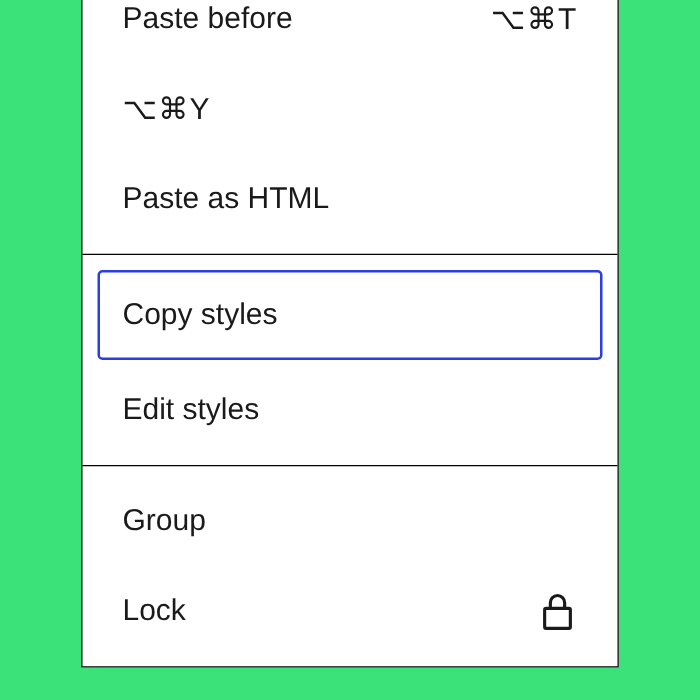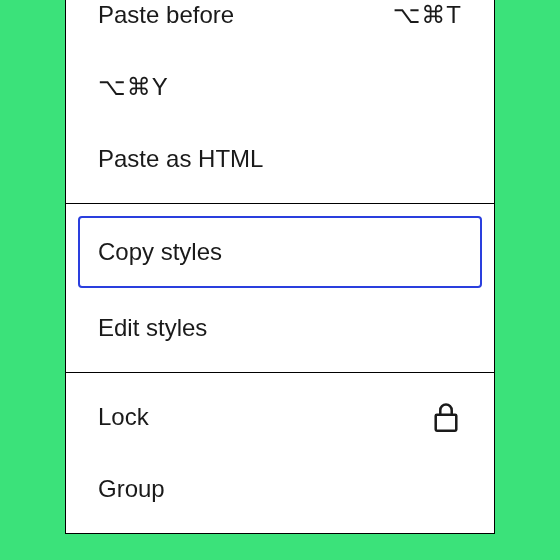--- a/index.html
+++ b/index.html
@@ -73,26 +73,26 @@
     <div class="item selected">
       <span>Copy styles</span>
     </div>
     <div class="item">
       <span>Edit styles</span>
     </div>
   </div>
 
   <div class="section">
     <div class="item">
+      <span>Group</span>
+    </div>
+    <div class="item">
       <span>Lock</span>
       <span class="icon-slot">
         <svg width="28" height="32" viewBox="0 0 24 28" fill="none" stroke="#1a1a1a" stroke-width="2.2">
           <rect x="3" y="12" width="18" height="14" rx="1"></rect>
           <path d="M7 12 V8 a5 5 0 0 1 10 0 V12"></path>
         </svg>
       </span>
     </div>
-    <div class="item">
-      <span>Group</span>
-    </div>
   </div>
 
 </div>
 
 </body></html>

